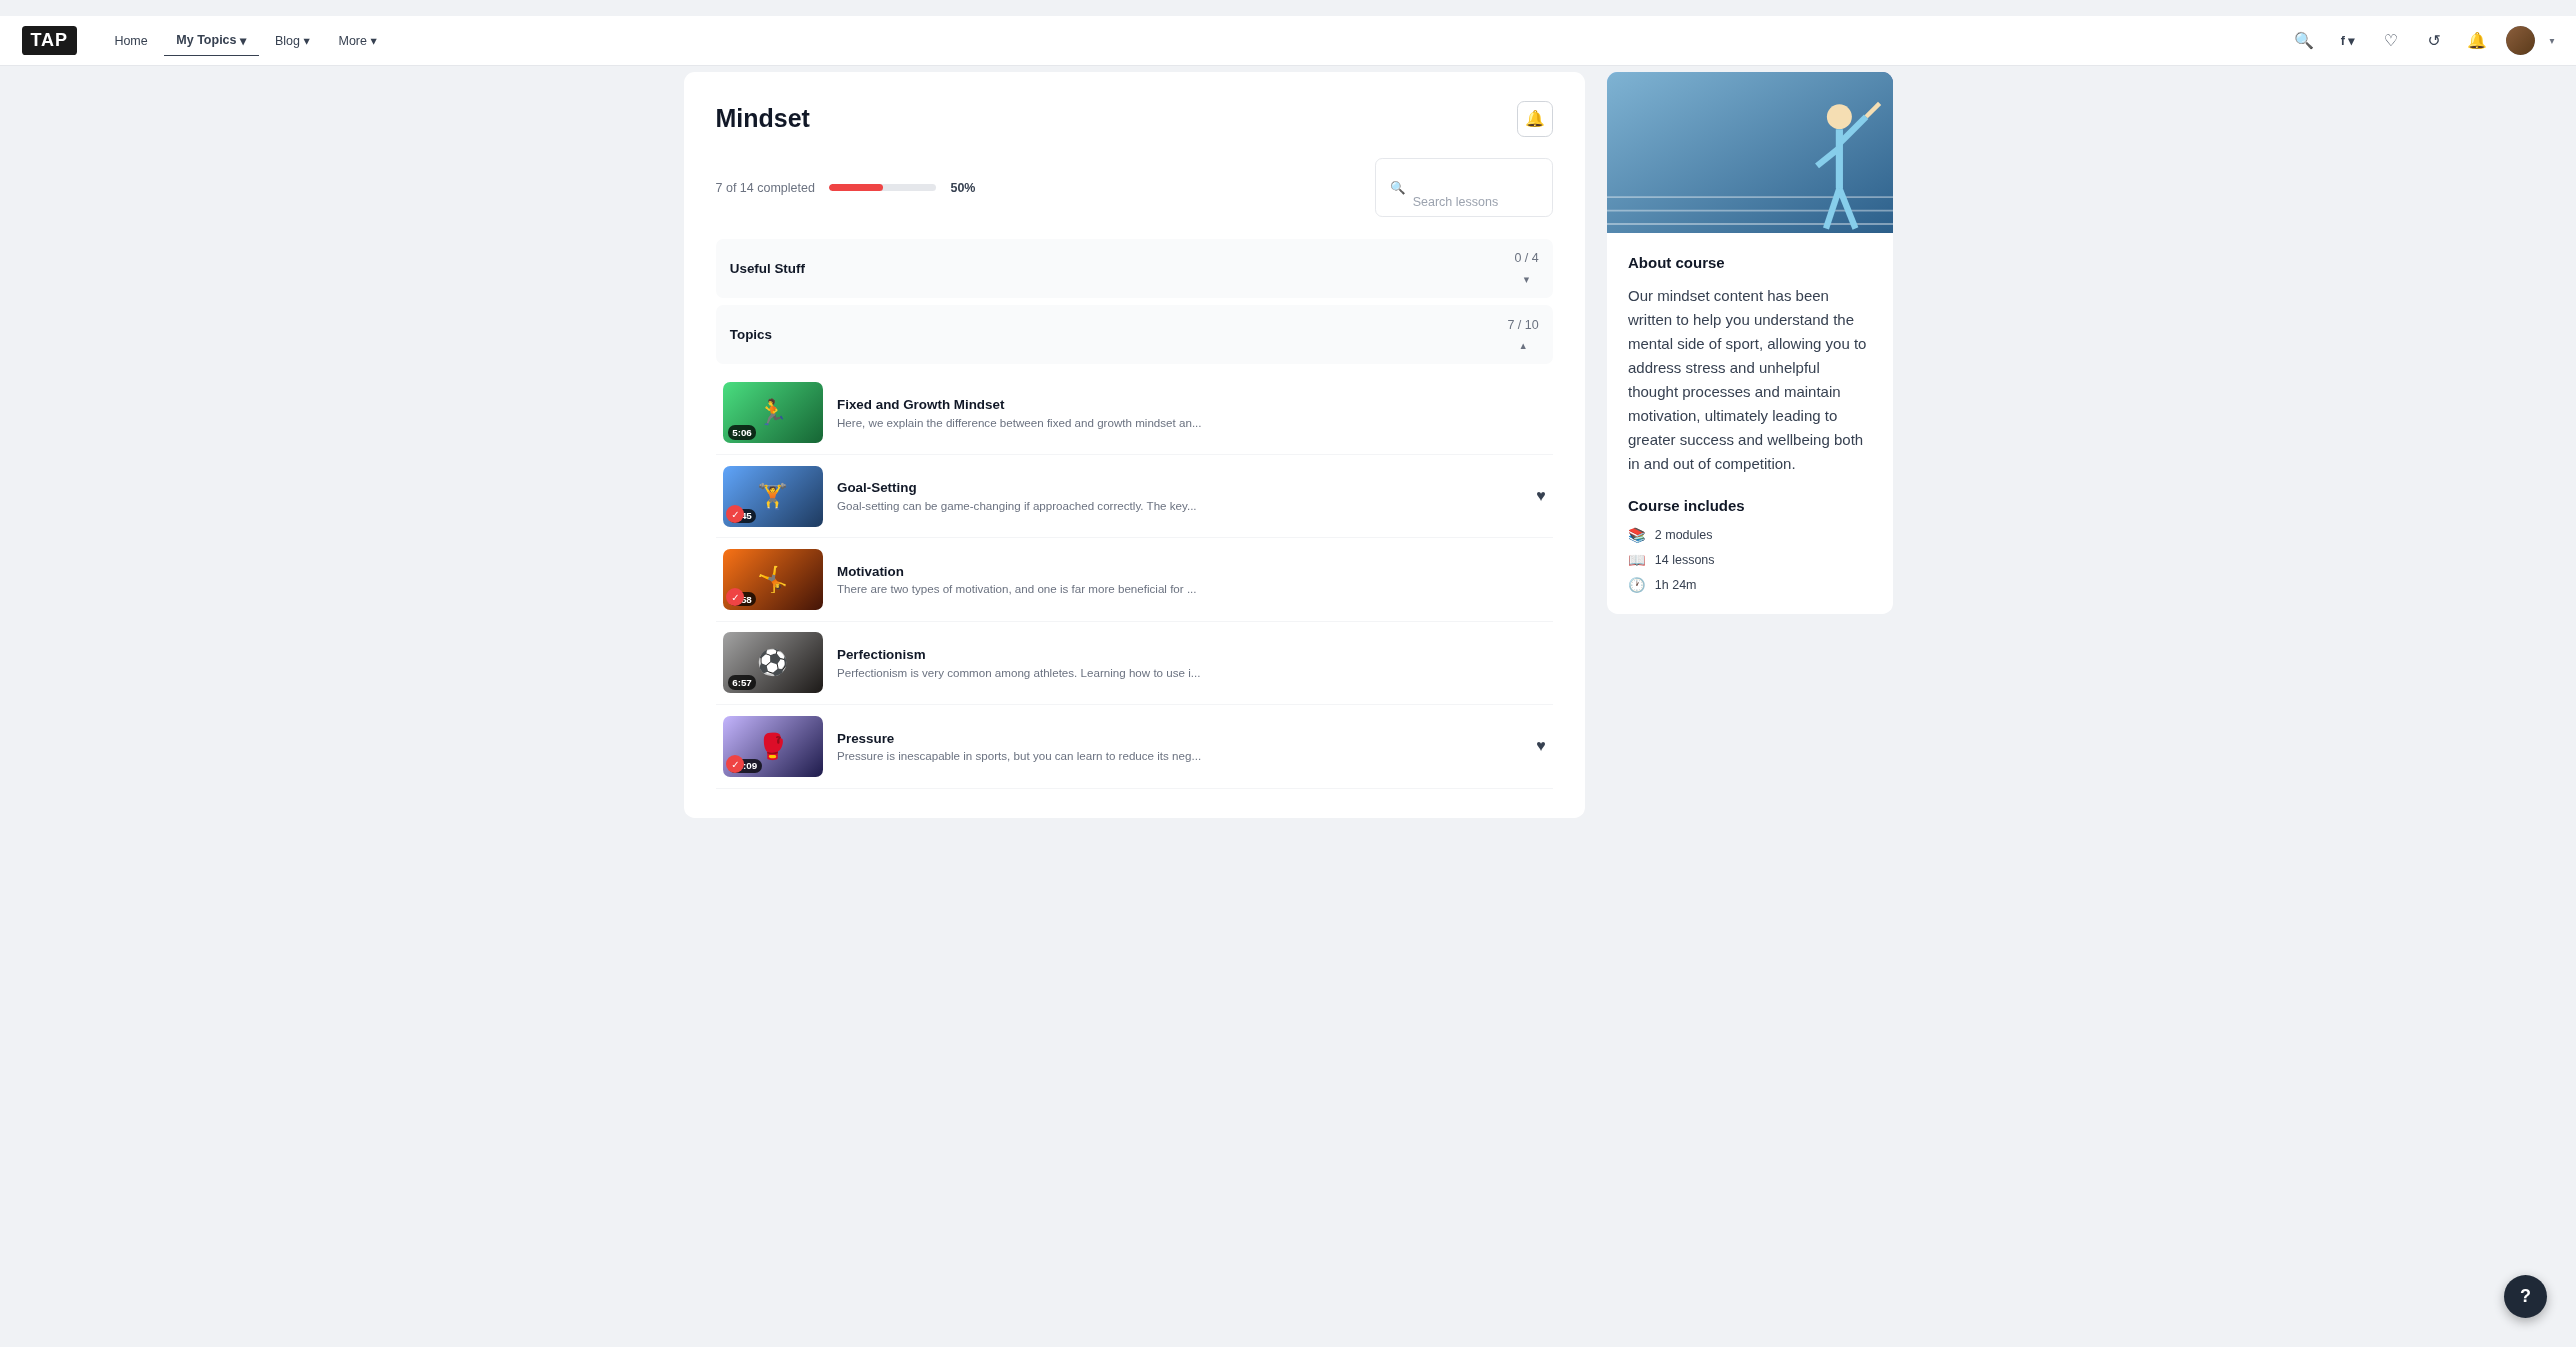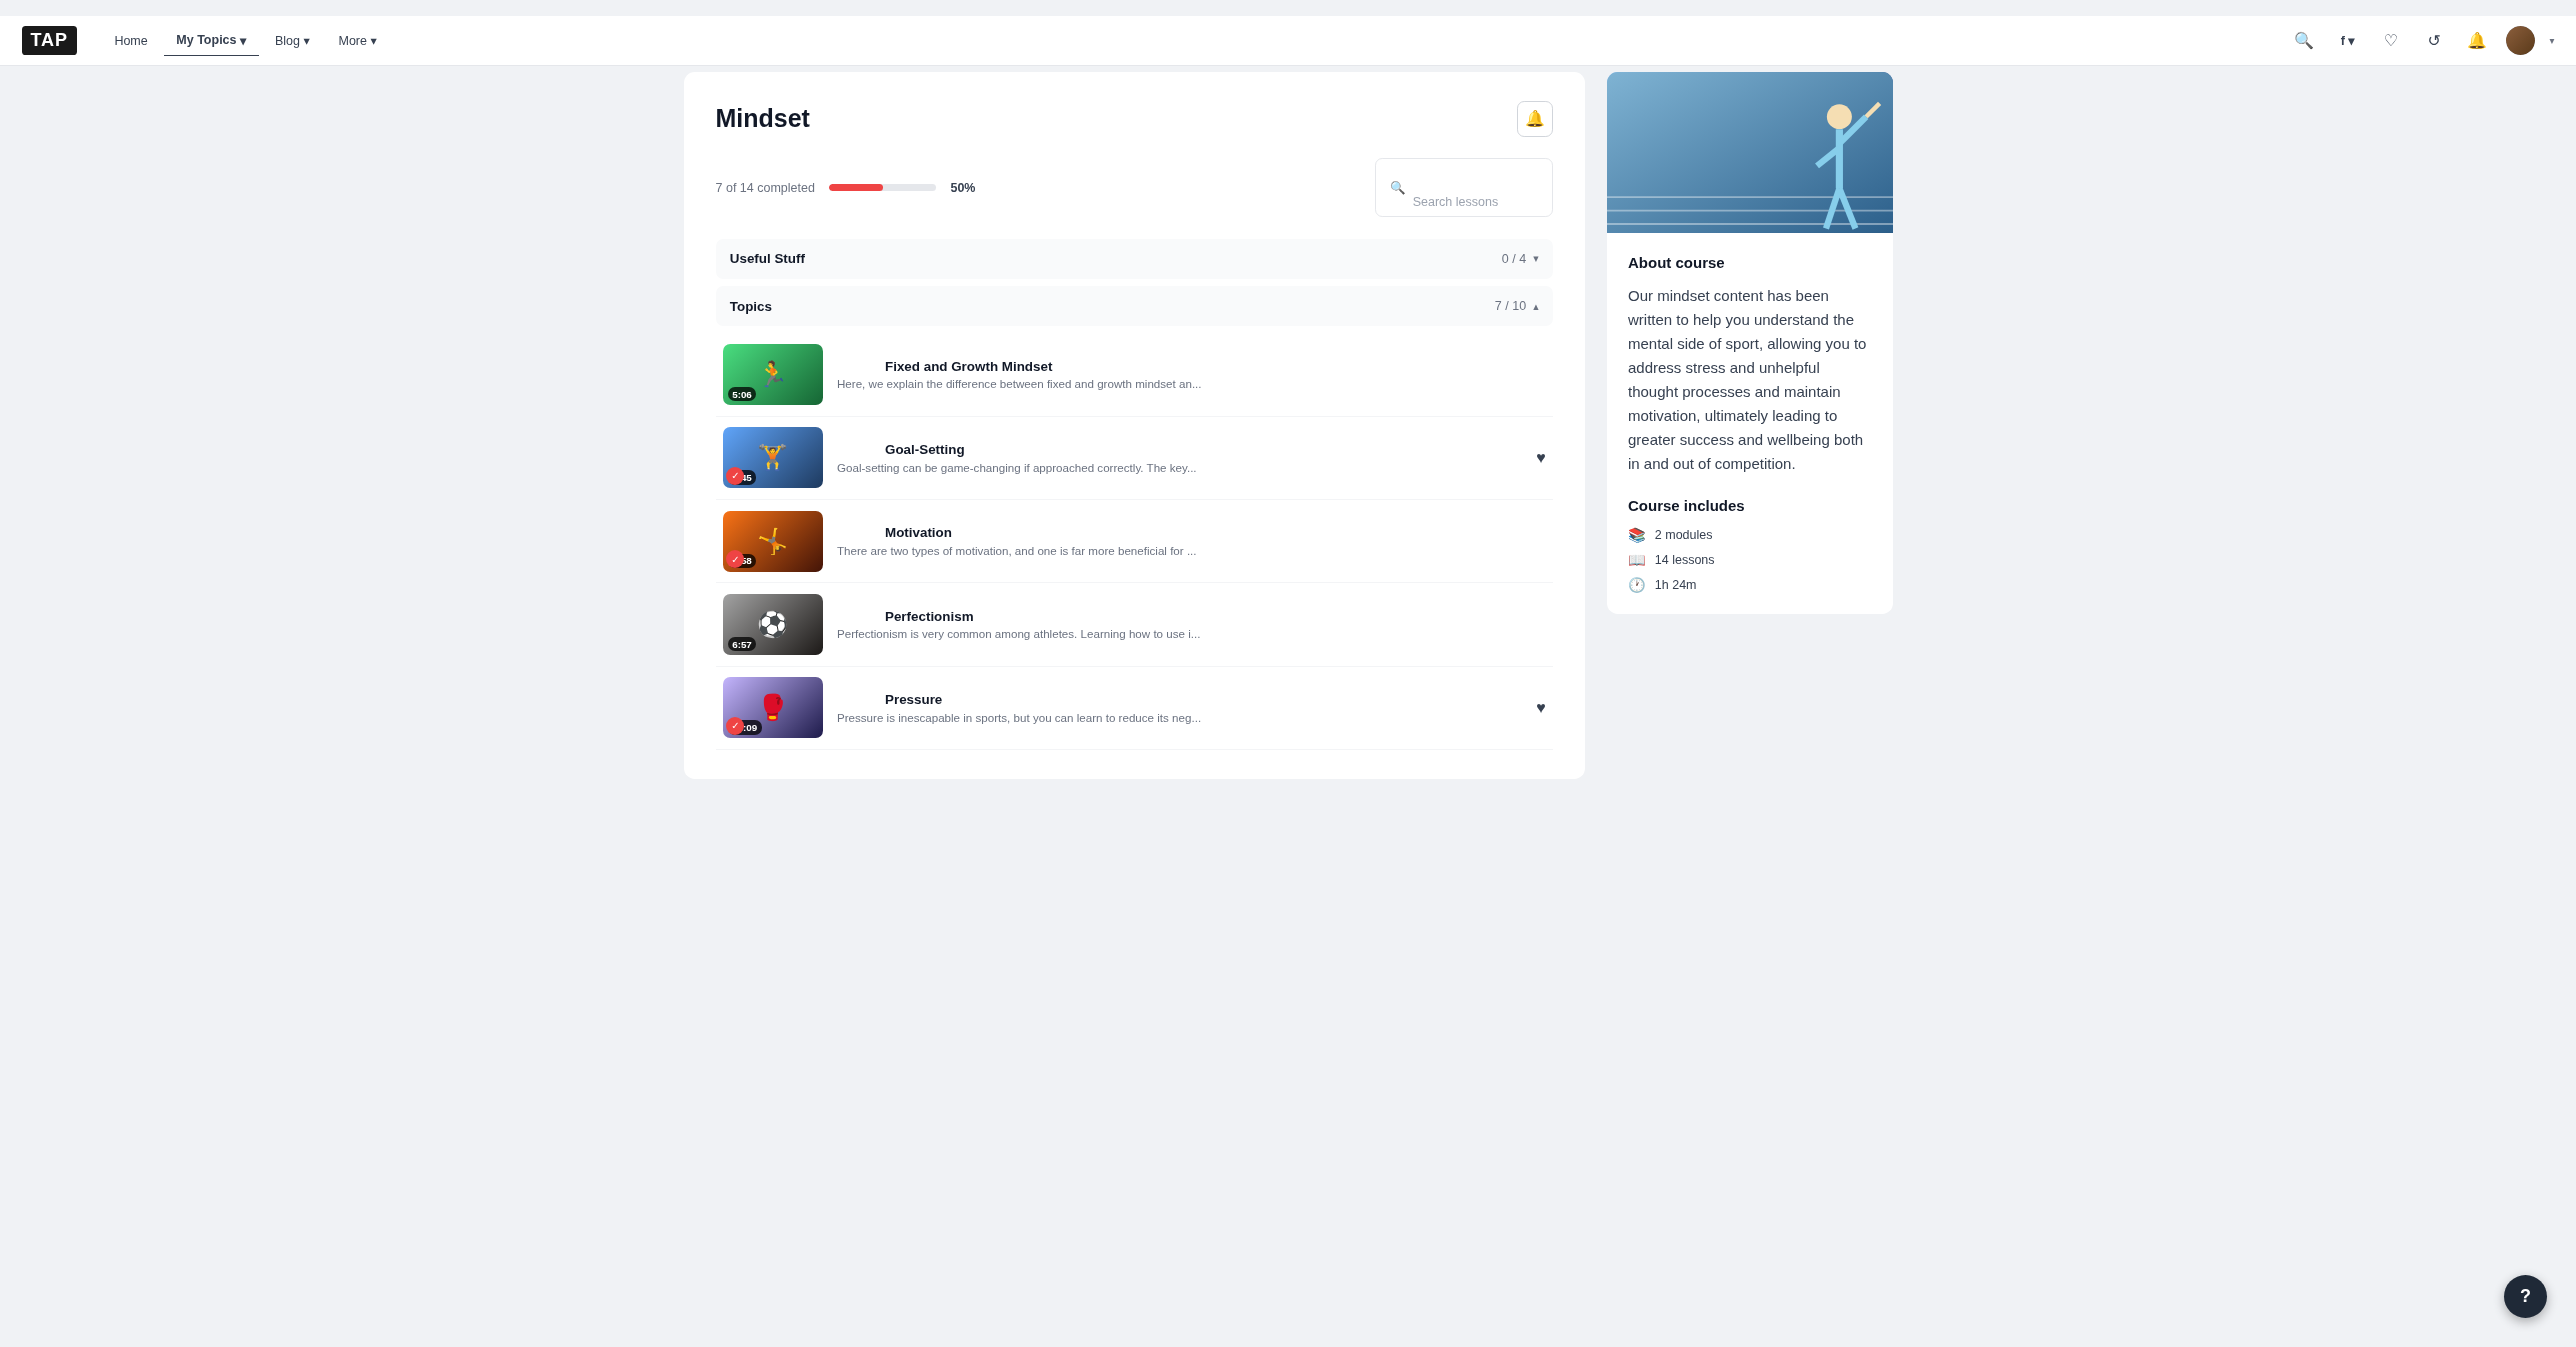--- a/index.html
+++ b/index.html
@@ -132,21 +132,21 @@
       align-items: center;
       justify-content: space-between;
       padding: 12.5px 14.3px;
       background: #f9fafb;
       border-radius: 7.2px;
       margin-bottom: 7.2px;
       cursor: pointer;
     }
     .section-title { font-size: 13.4px; font-weight: 600; color: #111827; }
     .section-count { font-size: 12.5px; color: #6b7280; }
-    .section-right { display: flex; align-items: center; gap: 7.2px; }
+    .section-right { display: flex; align-items: center; gap: 7.2px; flex-direction: column; }
     .chevron { font-size: 10.7px; color: #6b7280; }
 
     
     .lesson-item {
       display: flex;
       align-items: center;
       padding: 10.7px 7.2px;
       border-bottom: 0.9px solid #f3f4f6;
       cursor: pointer;
       gap: 14.3px;
@@ -173,21 +173,21 @@
       position: absolute;
       bottom: 3.6px; left: 3.6px;
       width: 18px; height: 18px;
       background: #ef4444;
       border-radius: 50%;
       display: flex; align-items: center; justify-content: center;
       font-size: 9.8px;
       color: #fff;
     }
     .lesson-info { flex: 1; min-width: 0; }
-    .lesson-title { font-size: 13.4px; font-weight: 600; color: #111827; margin-bottom: 3.6px; margin-left: 48px; }
+    .lesson-title { font-size: 13.4px; font-weight: 600; color: #111827; margin-bottom: 3.6px; }
     .lesson-desc { font-size: 11.6px; color: #6b7280; white-space: nowrap; overflow: hidden; text-overflow: ellipsis; max-width: 465px; }
     .lesson-heart { font-size: 16px; color: #9ca3af; cursor: pointer; flex-shrink: 0; }
     .lesson-heart.active { color: #374151; }
 
     
     .thumb-1 { background: linear-gradient(135deg, #4ade80 0%, #166534 100%); }
     .thumb-2 { background: linear-gradient(135deg, #60a5fa 0%, #1e3a5f 100%); }
     .thumb-3 { background: linear-gradient(135deg, #f97316 0%, #431407 100%); }
     .thumb-4 { background: linear-gradient(135deg, #a3a3a3 0%, #1c1917 100%); }
     .thumb-5 { background: linear-gradient(135deg, #c4b5fd 0%, #1e1b4b 100%); }

